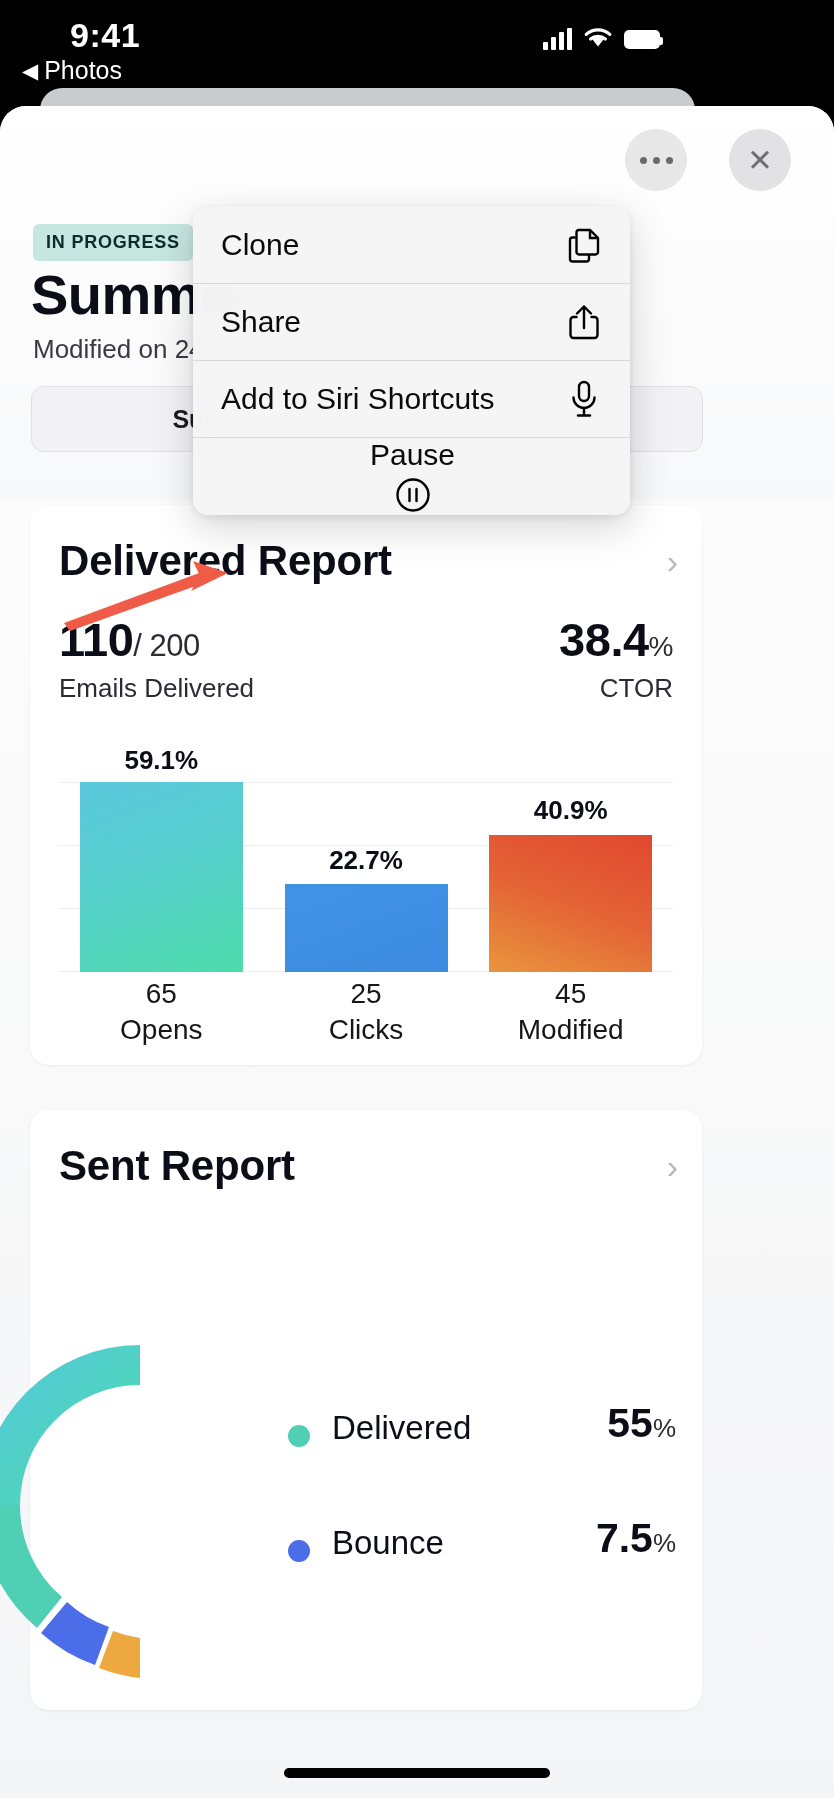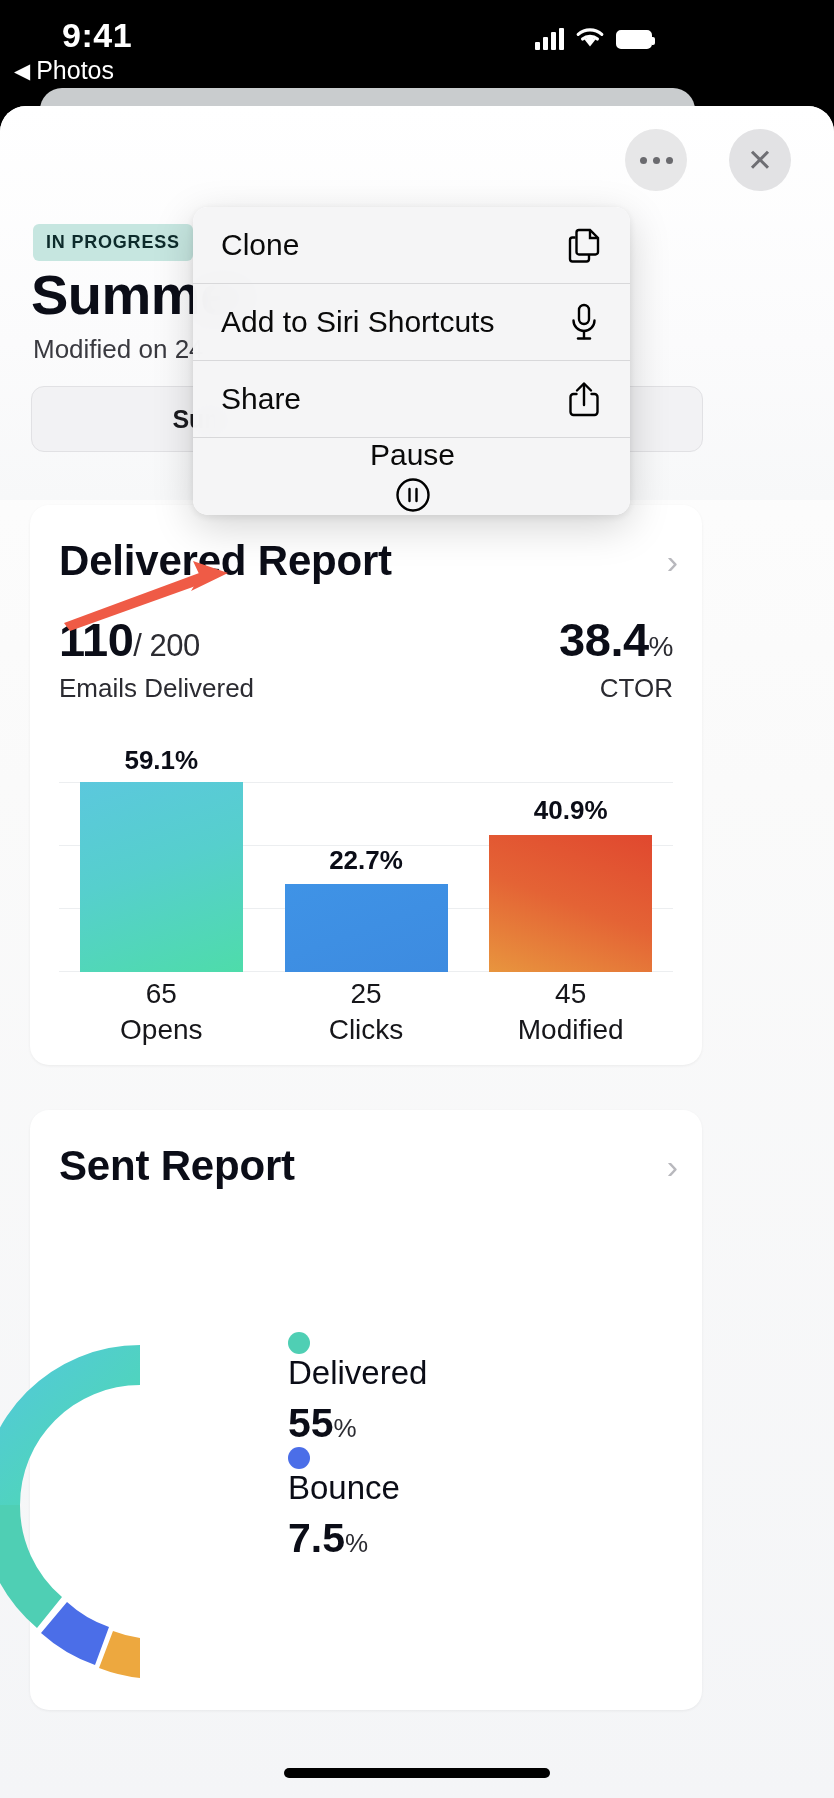--- a/index.html
+++ b/index.html
@@ -12,21 +12,21 @@
   }
   #phone {
     position:absolute; left:0; top:0;
     width:834px; height:1798px;
     background:#000;
     overflow:hidden;
   }
 
   
   .statusbar {
-    position:absolute; left:0; top:0; width:694px; height:96px;
+    position:absolute; left:8px; top:0; width:694px; height:96px;
     background:#000; color:#fff;
   }
   .sb-time {
     position:absolute; left:62px; top:16px;
     font-size:34px; font-weight:600; letter-spacing:0.5px;
   }
   .sb-right {
     position:absolute; right:42px; top:26px;
     display:flex; align-items:center; gap:11px;
   }
@@ -160,21 +160,21 @@
   .barval { position:absolute; font-size:26px; font-weight:700; color:#0b0d17; }
   .bar { width:163px; }
   .axis { position:absolute; left:0; right:0; top:236px; display:flex; }
   .axiscol { flex:1; text-align:center; }
   .axnum { font-size:28px; color:#16161a; }
   .axlab { font-size:28px; color:#16161a; margin-top:4px; }
 
   
   .donut-wrap { position:absolute; left:-55px; top:180px; width:330px; height:400px; }
   .legend { position:absolute; left:258px; top:222px; right:26px; }
-  .legend-row { display:flex; align-items:flex-start; height:115px;flex-direction:column; }
+  .legend-row { display:flex; align-items:flex-end; height:115px; }
   .dot { width:22px; height:22px; border-radius:50%; margin-right:22px; flex:0 0 auto; }
   .legend-name { font-size:33px; color:#0b0d17; flex:1; }
   .legend-val { font-size:41px; font-weight:700; color:#0b0d17; }
   .legend-val .u { font-size:26px; font-weight:400; color:#2c2c32; }
 
   
   .home-ind {
     position:absolute; left:50%; transform:translateX(-50%);
     bottom:20px; width:266px; height:10px; border-radius:5px; background:#000;
     z-index:60;
@@ -338,43 +338,43 @@
         <span class="ctx-icon">
           <svg width="36" height="38" viewBox="0 0 36 38" fill="none" stroke="#000" stroke-width="2.4">
             <path d="M13 4 h11 l8 8 v14 a2.5 2.5 0 0 1 -2.5 2.5 h-16.5 a2.5 2.5 0 0 1 -2.5 -2.5 v-19.5 a2.5 2.5 0 0 1 2.5 -2.5 z"></path>
             <path d="M24 4 v8 h8"></path>
             <path d="M23 28.5 v4.5 a2.5 2.5 0 0 1 -2.5 2.5 h-14 a2.5 2.5 0 0 1 -2.5 -2.5 v-19 a2.5 2.5 0 0 1 2.5 -2.5 h3"></path>
           </svg>
         </span>
       </div>
 
       <div class="ctx-item">
+        <span class="ctx-label">Share</span>
+        <span class="ctx-icon">
+          <svg width="34" height="40" viewBox="0 0 34 40" fill="none" stroke="#000" stroke-width="2.4" stroke-linecap="round" stroke-linejoin="round">
+            <path d="M17 26 V5"></path>
+            <path d="M10 11.5 L17 4.5 L24 11.5"></path>
+            <path d="M9.5 15 H6.5 a3 3 0 0 0 -3 3 v15 a3 3 0 0 0 3 3 h21 a3 3 0 0 0 3 -3 v-15 a3 3 0 0 0 -3 -3 h-3"></path>
+          </svg>
+        </span>
+      </div>
+
+      <div class="ctx-item">
         <span class="ctx-label">Add to Siri Shortcuts</span>
         <span class="ctx-icon">
           <svg width="32" height="40" viewBox="0 0 32 40" fill="none" stroke="#000" stroke-width="2.4" stroke-linecap="round">
             <rect x="11" y="3" width="10" height="19" rx="5"></rect>
             <path d="M5.5 18.5 a10.5 10.5 0 0 0 21 0"></path>
             <path d="M16 29 v7"></path>
             <path d="M10 36.5 h12"></path>
           </svg>
         </span>
       </div>
 
       <div class="ctx-item">
-        <span class="ctx-label">Share</span>
-        <span class="ctx-icon">
-          <svg width="34" height="40" viewBox="0 0 34 40" fill="none" stroke="#000" stroke-width="2.4" stroke-linecap="round" stroke-linejoin="round">
-            <path d="M17 26 V5"></path>
-            <path d="M10 11.5 L17 4.5 L24 11.5"></path>
-            <path d="M9.5 15 H6.5 a3 3 0 0 0 -3 3 v15 a3 3 0 0 0 3 3 h21 a3 3 0 0 0 3 -3 v-15 a3 3 0 0 0 -3 -3 h-3"></path>
-          </svg>
-        </span>
-      </div>
-
-      <div class="ctx-item">
         <span class="ctx-label">Pause</span>
         <span class="ctx-icon">
           <svg width="38" height="38" viewBox="0 0 38 38" fill="none" stroke="#000" stroke-width="2.4">
             <circle cx="19" cy="19" r="15.5"></circle>
             <path d="M15.5 13 v12" stroke-linecap="round"></path>
             <path d="M22.5 13 v12" stroke-linecap="round"></path>
           </svg>
         </span>
       </div>
     </div>

